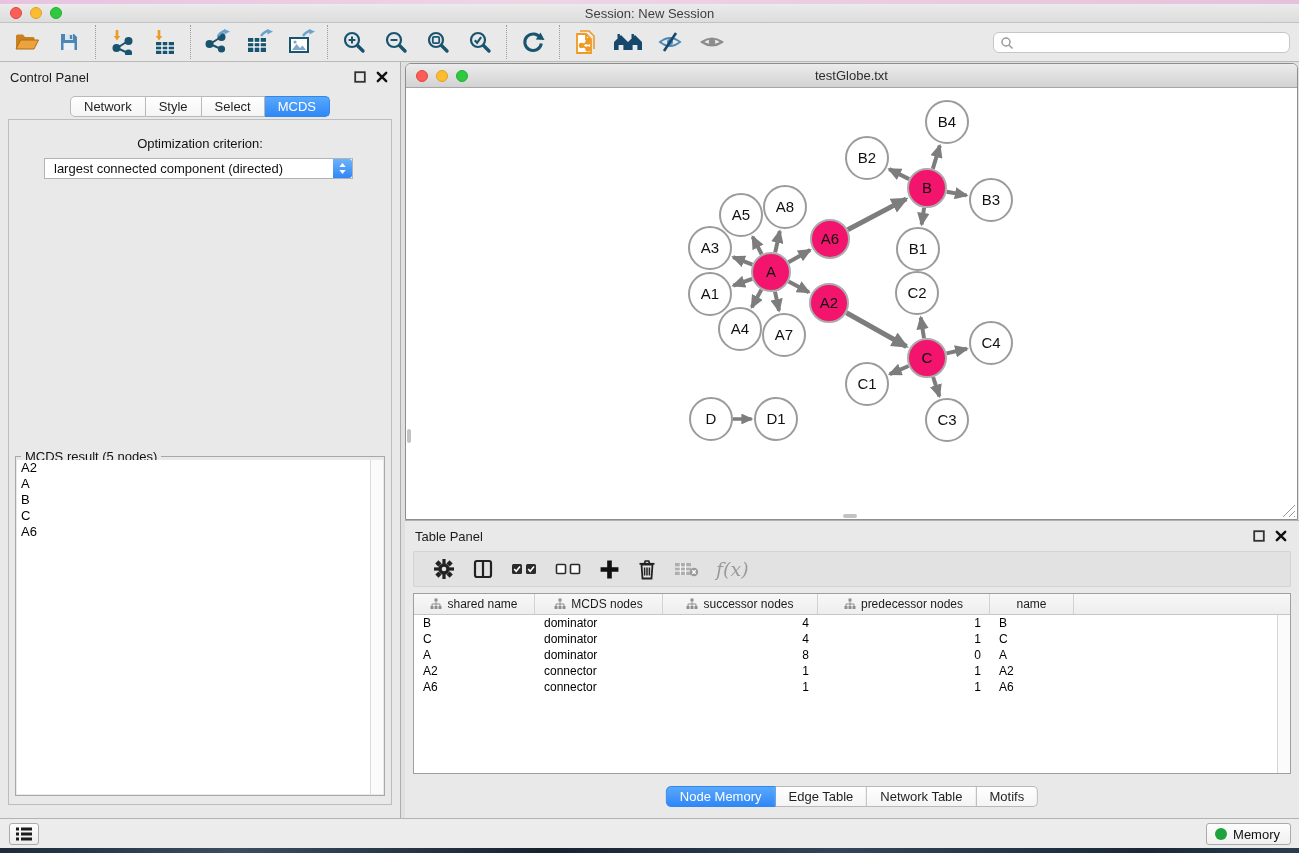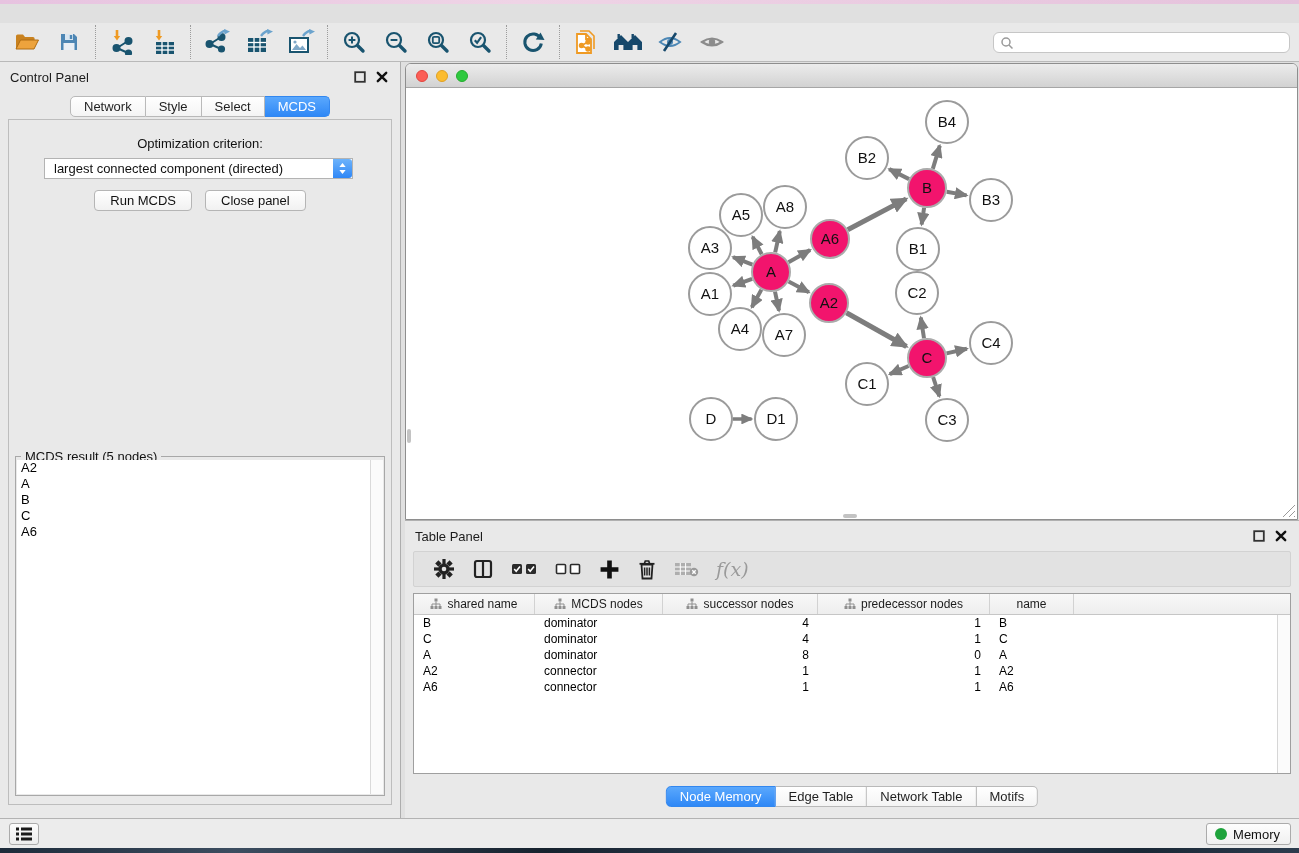--- a/index.html
+++ b/index.html
@@ -107,20 +107,28 @@
     background:linear-gradient(#fdfdfd,#f0f0f0); border:1px solid #ababab; border-radius:3px;
     display:flex; align-items:center; gap:6px; font-size:13px; color:#111; }
   .memory-dot { width:12px; height:12px; border-radius:50%; }
 </style>
 </head>
 <body>
 
 <div class="screen">
   <div class="desk-top"></div>
 
+  <div class="titlebar">
+    <div class="lights">
+      <div class="light red"></div>
+      <div class="light yellow"></div>
+      <div class="light green"></div>
+    </div>
+    <div class="titlebar-title">Session: New Session</div>
+  </div>
 
   <div class="toolbar">
     <button class="tb-btn">
       <svg width="26" height="22" viewBox="0 0 26 22">
           <path d="M2 18 V5 q0-1.6 1.6-1.6 H9 l2 2.6 h8 q1.6 0 1.6 1.6 V9" fill="#c9821f"></path>
           <path d="M2 18 L6.5 9 H24.5 L20 18 Z" fill="#eda33d" stroke="#b06c12" stroke-width="1"></path>
         </svg>
     </button>
     <button class="tb-btn">
       <svg width="22" height="22" viewBox="0 0 22 22">
@@ -297,24 +305,20 @@
       <div class="opt-label">Optimization criterion:</div>
       <div class="combo">
         <span class="combo-text">largest connected component (directed)</span>
         <span class="combo-btn">
           <svg width="9" height="13" viewBox="0 0 10 14">
               <path d="M5 1 L8.5 5.2 H1.5 Z" fill="#fff"></path>
               <path d="M5 13 L1.5 8.8 H8.5 Z" fill="#fff"></path>
             </svg>
         </span>
       </div>
-      <div class="cp-buttons">
-        <button class="mac-btn">Run MCDS</button>
-        <button class="mac-btn">Close panel</button>
-      </div>
       <div class="groupbox">
         <span class="groupbox-legend">MCDS result (5 nodes)</span>
         <div class="result-list" id="result-list">
             <div class="result-item">A2</div>
             <div class="result-item">A</div>
             <div class="result-item">B</div>
             <div class="result-item">C</div>
             <div class="result-item">A6</div>
           </div>
         <div class="result-scroll"></div>
@@ -322,20 +326,21 @@
     </div>
   </div>
 
   <div class="network-window">
     <div class="nw-titlebar">
       <div class="lights">
         <div class="light red"></div>
         <div class="light yellow"></div>
         <div class="light green"></div>
       </div>
+      <div class="nw-title">testGlobe.txt</div>
     </div>
     <div class="nw-canvas">
       <svg id="graph-svg" width="891" height="431" viewBox="0 0 891 431">
         <defs>
           <marker id="arrowhead" viewBox="0 0 10 9" refX="8.5" refY="4.5" markerWidth="3.5" markerHeight="3.1" orient="auto" markerUnits="strokeWidth">
             <path id="arrowhead-path" d="M0 0 L10 4.5 L0 9 Z" fill="#7d7d7d"></path>
           </marker>
         </defs>
         <g id="edge-layer">
             <line x1="346.4" y1="175.7" x2="327.1" y2="168.1" stroke="#7d7d7d" stroke-width="4" marker-end="url(#arrowhead)"></line>

